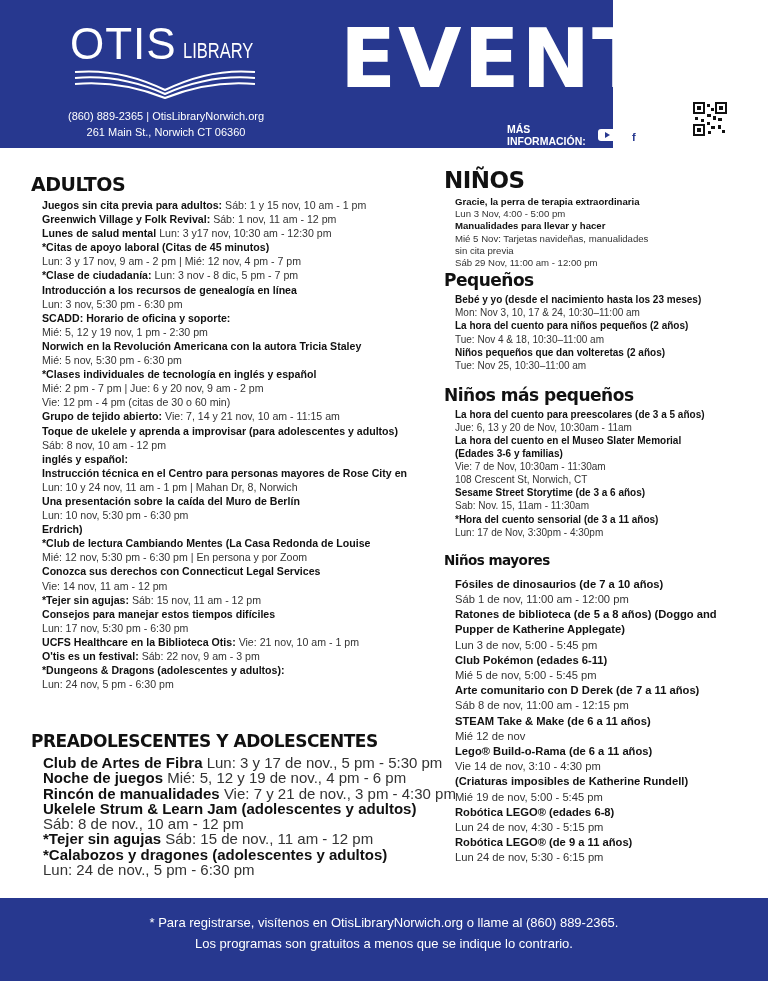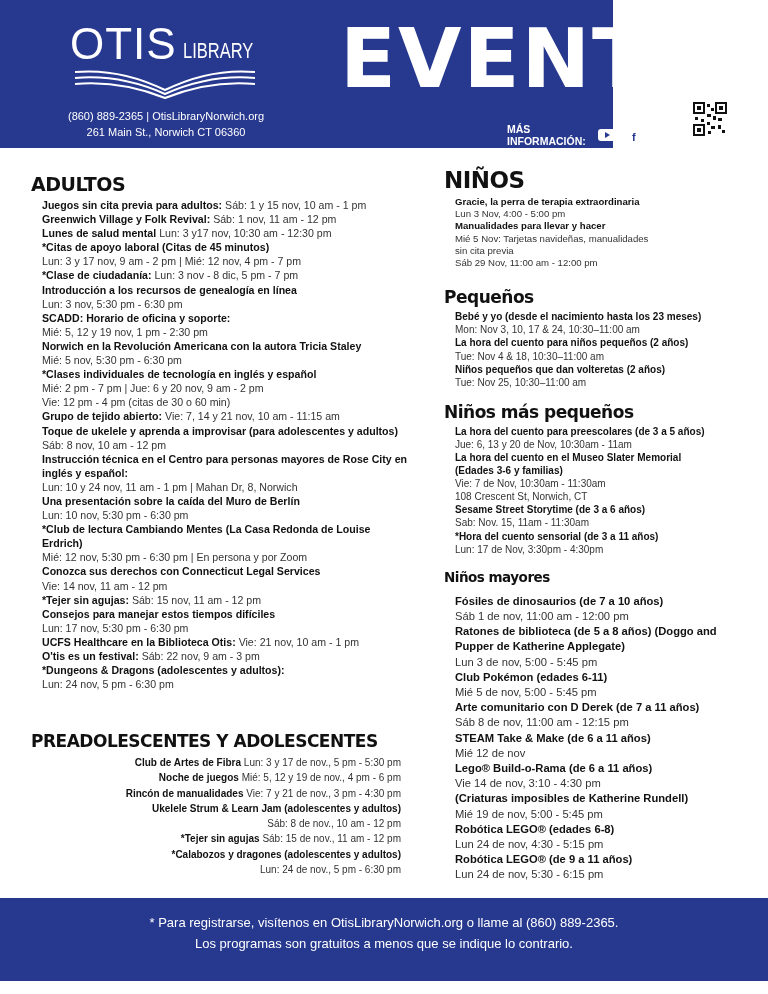--- a/index.html
+++ b/index.html
@@ -111,42 +111,42 @@
           <div class="line"><span class="b">SCADD: Horario de oficina y soporte:</span></div>
           <div class="line"><span class="n">Mié: 5, 12 y 19 nov, 1 pm - 2:30 pm</span></div>
           <div class="line"><span class="b">Norwich en la Revolución Americana con la autora Tricia Staley</span></div>
           <div class="line"><span class="n"> Mié: 5 nov, 5:30 pm - 6:30 pm</span></div>
           <div class="line"><span class="b">*Clases individuales de tecnología en inglés y español</span></div>
           <div class="line"><span class="n"> Mié: 2 pm - 7 pm | Jue: 6 y 20 nov, 9 am - 2 pm</span></div>
           <div class="line"><span class="n">Vie: 12 pm - 4 pm (citas de 30 o 60 min)</span></div>
           <div class="line"><span class="b">Grupo de tejido abierto:</span><span class="n"> Vie: 7, 14 y 21 nov, 10 am - 11:15 am</span></div>
           <div class="line"><span class="b">Toque de ukelele y aprenda a improvisar (para adolescentes y adultos)</span></div>
           <div class="line"><span class="n"> Sáb: 8 nov, 10 am - 12 pm</span></div>
+          <div class="line"><span class="b">inglés y español:</span></div>
           <div class="line"><span class="b">Instrucción técnica en el Centro para personas mayores de Rose City en</span></div>
-          <div class="line"><span class="b">inglés y español:</span></div>
           <div class="line"><span class="n">Lun: 10 y 24 nov, 11 am - 1 pm | Mahan Dr, 8, Norwich</span></div>
           <div class="line"><span class="b">Una presentación sobre la caída del Muro de Berlín</span></div>
           <div class="line"><span class="n"> Lun: 10 nov, 5:30 pm - 6:30 pm</span></div>
+          <div class="line"><span class="b">Erdrich)</span></div>
           <div class="line"><span class="b">*Club de lectura Cambiando Mentes (La Casa Redonda de Louise</span></div>
-          <div class="line"><span class="b">Erdrich)</span></div>
           <div class="line"><span class="n"> Mié: 12 nov, 5:30 pm - 6:30 pm | En persona y por Zoom</span></div>
           <div class="line"><span class="b">Conozca sus derechos con Connecticut Legal Services</span></div>
           <div class="line"><span class="n"> Vie: 14 nov, 11 am - 12 pm</span></div>
           <div class="line"><span class="b">*Tejer sin agujas:</span><span class="n"> Sáb: 15 nov, 11 am - 12 pm</span></div>
           <div class="line"><span class="b">Consejos para manejar estos tiempos difíciles</span></div>
           <div class="line"><span class="n"> Lun: 17 nov, 5:30 pm - 6:30 pm</span></div>
           <div class="line"><span class="b">UCFS Healthcare en la Biblioteca Otis:</span><span class="n"> Vie: 21 nov, 10 am - 1 pm</span></div>
           <div class="line"><span class="b">O'tis es un festival:</span><span class="n"> Sáb: 22 nov, 9 am - 3 pm</span></div>
           <div class="line"><span class="b">*Dungeons &amp; Dragons (adolescentes y adultos):</span></div>
           <div class="line"><span class="n">Lun: 24 nov, 5 pm - 6:30 pm</span></div>
         </div>
     </section>
     <section style="margin-top:38px;">
       <h2 class="h-big" style="font-size:17px;">PREADOLESCENTES Y ADOLESCENTES</h2>
-      <div class="items" style="font-size:10px;line-height:15.2px;margin-left:12px;text-align:right;">
+      <div class="items" style="font-size:15px;line-height:15.2px;margin-left:12px;">
           <div class="line"><span class="b">Club de Artes de Fibra</span><span class="n"> Lun: 3 y 17 de nov., 5 pm - 5:30 pm</span></div>
           <div class="line"><span class="b"> Noche de juegos</span><span class="n"> Mié: 5, 12 y 19 de nov., 4 pm - 6 pm</span></div>
           <div class="line"><span class="b"> Rincón de manualidades</span><span class="n"> Vie: 7 y 21 de nov., 3 pm - 4:30 pm</span></div>
           <div class="line"><span class="b"> Ukelele Strum &amp; Learn Jam (adolescentes y adultos)</span></div>
           <div class="line"><span class="n">Sáb: 8 de nov., 10 am - 12 pm</span></div>
           <div class="line"><span class="b"> *Tejer sin agujas</span><span class="n"> Sáb: 15 de nov., 11 am - 12 pm</span></div>
           <div class="line"><span class="b"> *Calabozos y dragones (adolescentes y adultos)</span></div>
           <div class="line"><span class="n">Lun: 24 de nov., 5 pm - 6:30 pm</span></div>
         </div>
     </section>
@@ -157,21 +157,21 @@
       <h2 class="h-ninos">NIÑOS</h2>
       <div class="items kids">
           <div class="line"><span class="b">Gracie, la perra de terapia extraordinaria</span></div>
           <div class="line"><span class="n"> Lun 3 Nov, 4:00 - 5:00 pm</span></div>
           <div class="line"><span class="b">Manualidades para llevar y hacer</span></div>
           <div class="line"><span class="n"> Mié 5 Nov: Tarjetas navideñas, manualidades</span></div>
           <div class="line"><span class="n">sin cita previa</span></div>
           <div class="line"><span class="n">Sáb 29 Nov, 11:00 am - 12:00 pm</span></div>
         </div>
     </section>
-    <section style="margin-top:17px;">
+    <section style="margin-top:0;">
       <h2 class="h-sub">Pequeños</h2>
       <div class="items kids2">
           <div class="line"><span class="b">Bebé y yo (desde el nacimiento hasta los 23 meses)</span></div>
           <div class="line"><span class="n">Mon: Nov 3, 10, 17 &amp; 24, 10:30–11:00 am</span></div>
           <div class="line"><span class="b">La hora del cuento para niños pequeños (2 años)</span></div>
           <div class="line"><span class="n">Tue: Nov 4 &amp; 18, 10:30–11:00 am</span></div>
           <div class="line"><span class="b">Niños pequeños que dan volteretas (2 años)</span></div>
           <div class="line"><span class="n">Tue: Nov 25, 10:30–11:00 am</span></div>
         </div>
     </section>

